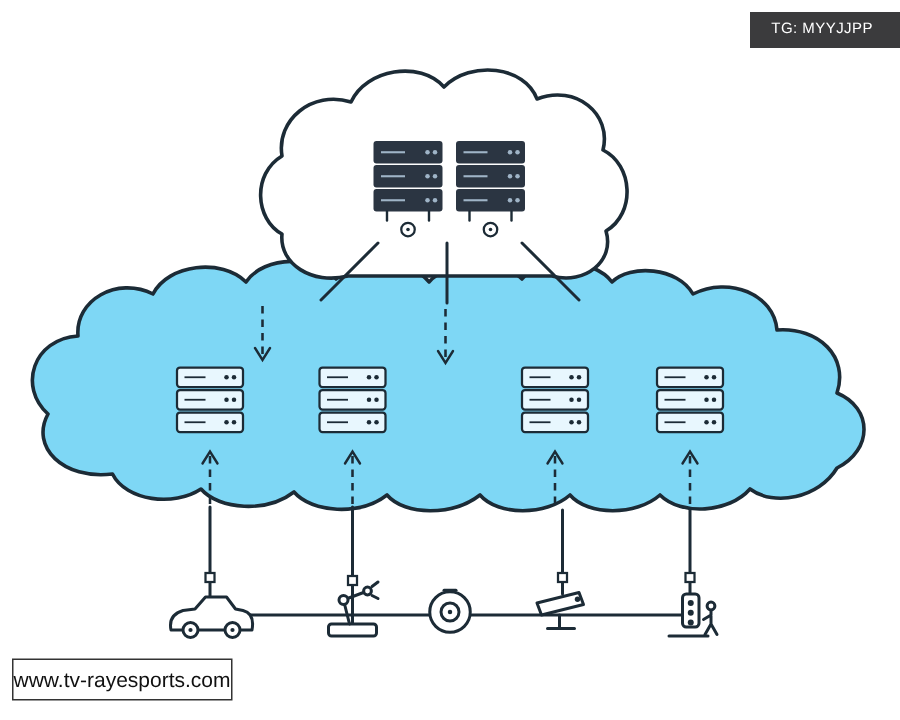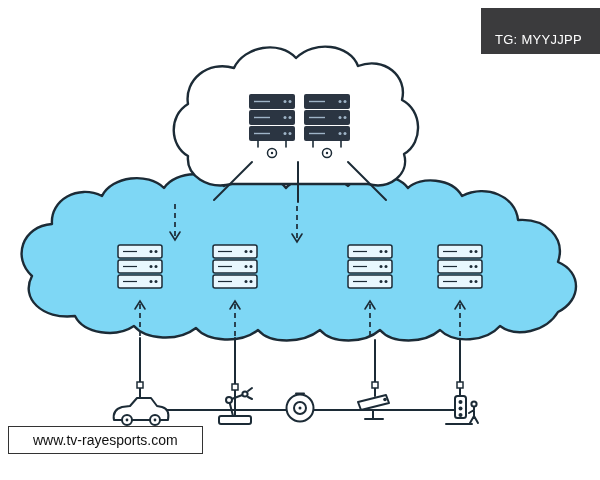--- a/index.html
+++ b/index.html
@@ -36,26 +36,26 @@
   .dash{stroke:var(--outline);stroke-width:1.7;fill:none;stroke-dasharray:5 4;}
   .node{fill:#ffffff;stroke:var(--outline);stroke-width:1.5;}
   
   .icon{stroke:var(--outline);stroke-width:2;fill:#ffffff;stroke-linejoin:round;stroke-linecap:round;}
   .icon-open{stroke:var(--outline);stroke-width:2;fill:none;stroke-linejoin:round;stroke-linecap:round;}
   .icon-dot{fill:var(--outline);}
   
   .badge{
     position:absolute;top:8px;right:0;
     background:var(--badge_bg);color:var(--badge_text);
-    padding:24px 18px 7px 14px;font-size:13px;letter-spacing:.3px;
+    padding:6px 18px 7px 14px;font-size:10px;letter-spacing:.3px;
   }
   .watermark{
-    position:absolute;left:8px;bottom:26px;
+    position:absolute;left:8px;bottom:13px;
     background:#ffffff;color:var(--watermark_text);
-    border:1px solid #333;padding:5px 24px;font-size:14px;
+    border:1px solid #333;padding:5px 0;font-size:14px;
   }
 </style>
 </head>
 <body>
 
 <div class="stage">
 <svg width="600" height="480" viewBox="0 0 600 480" xmlns="http://www.w3.org/2000/svg">
 
   <g>
     <path class="cloud-edge" d="

